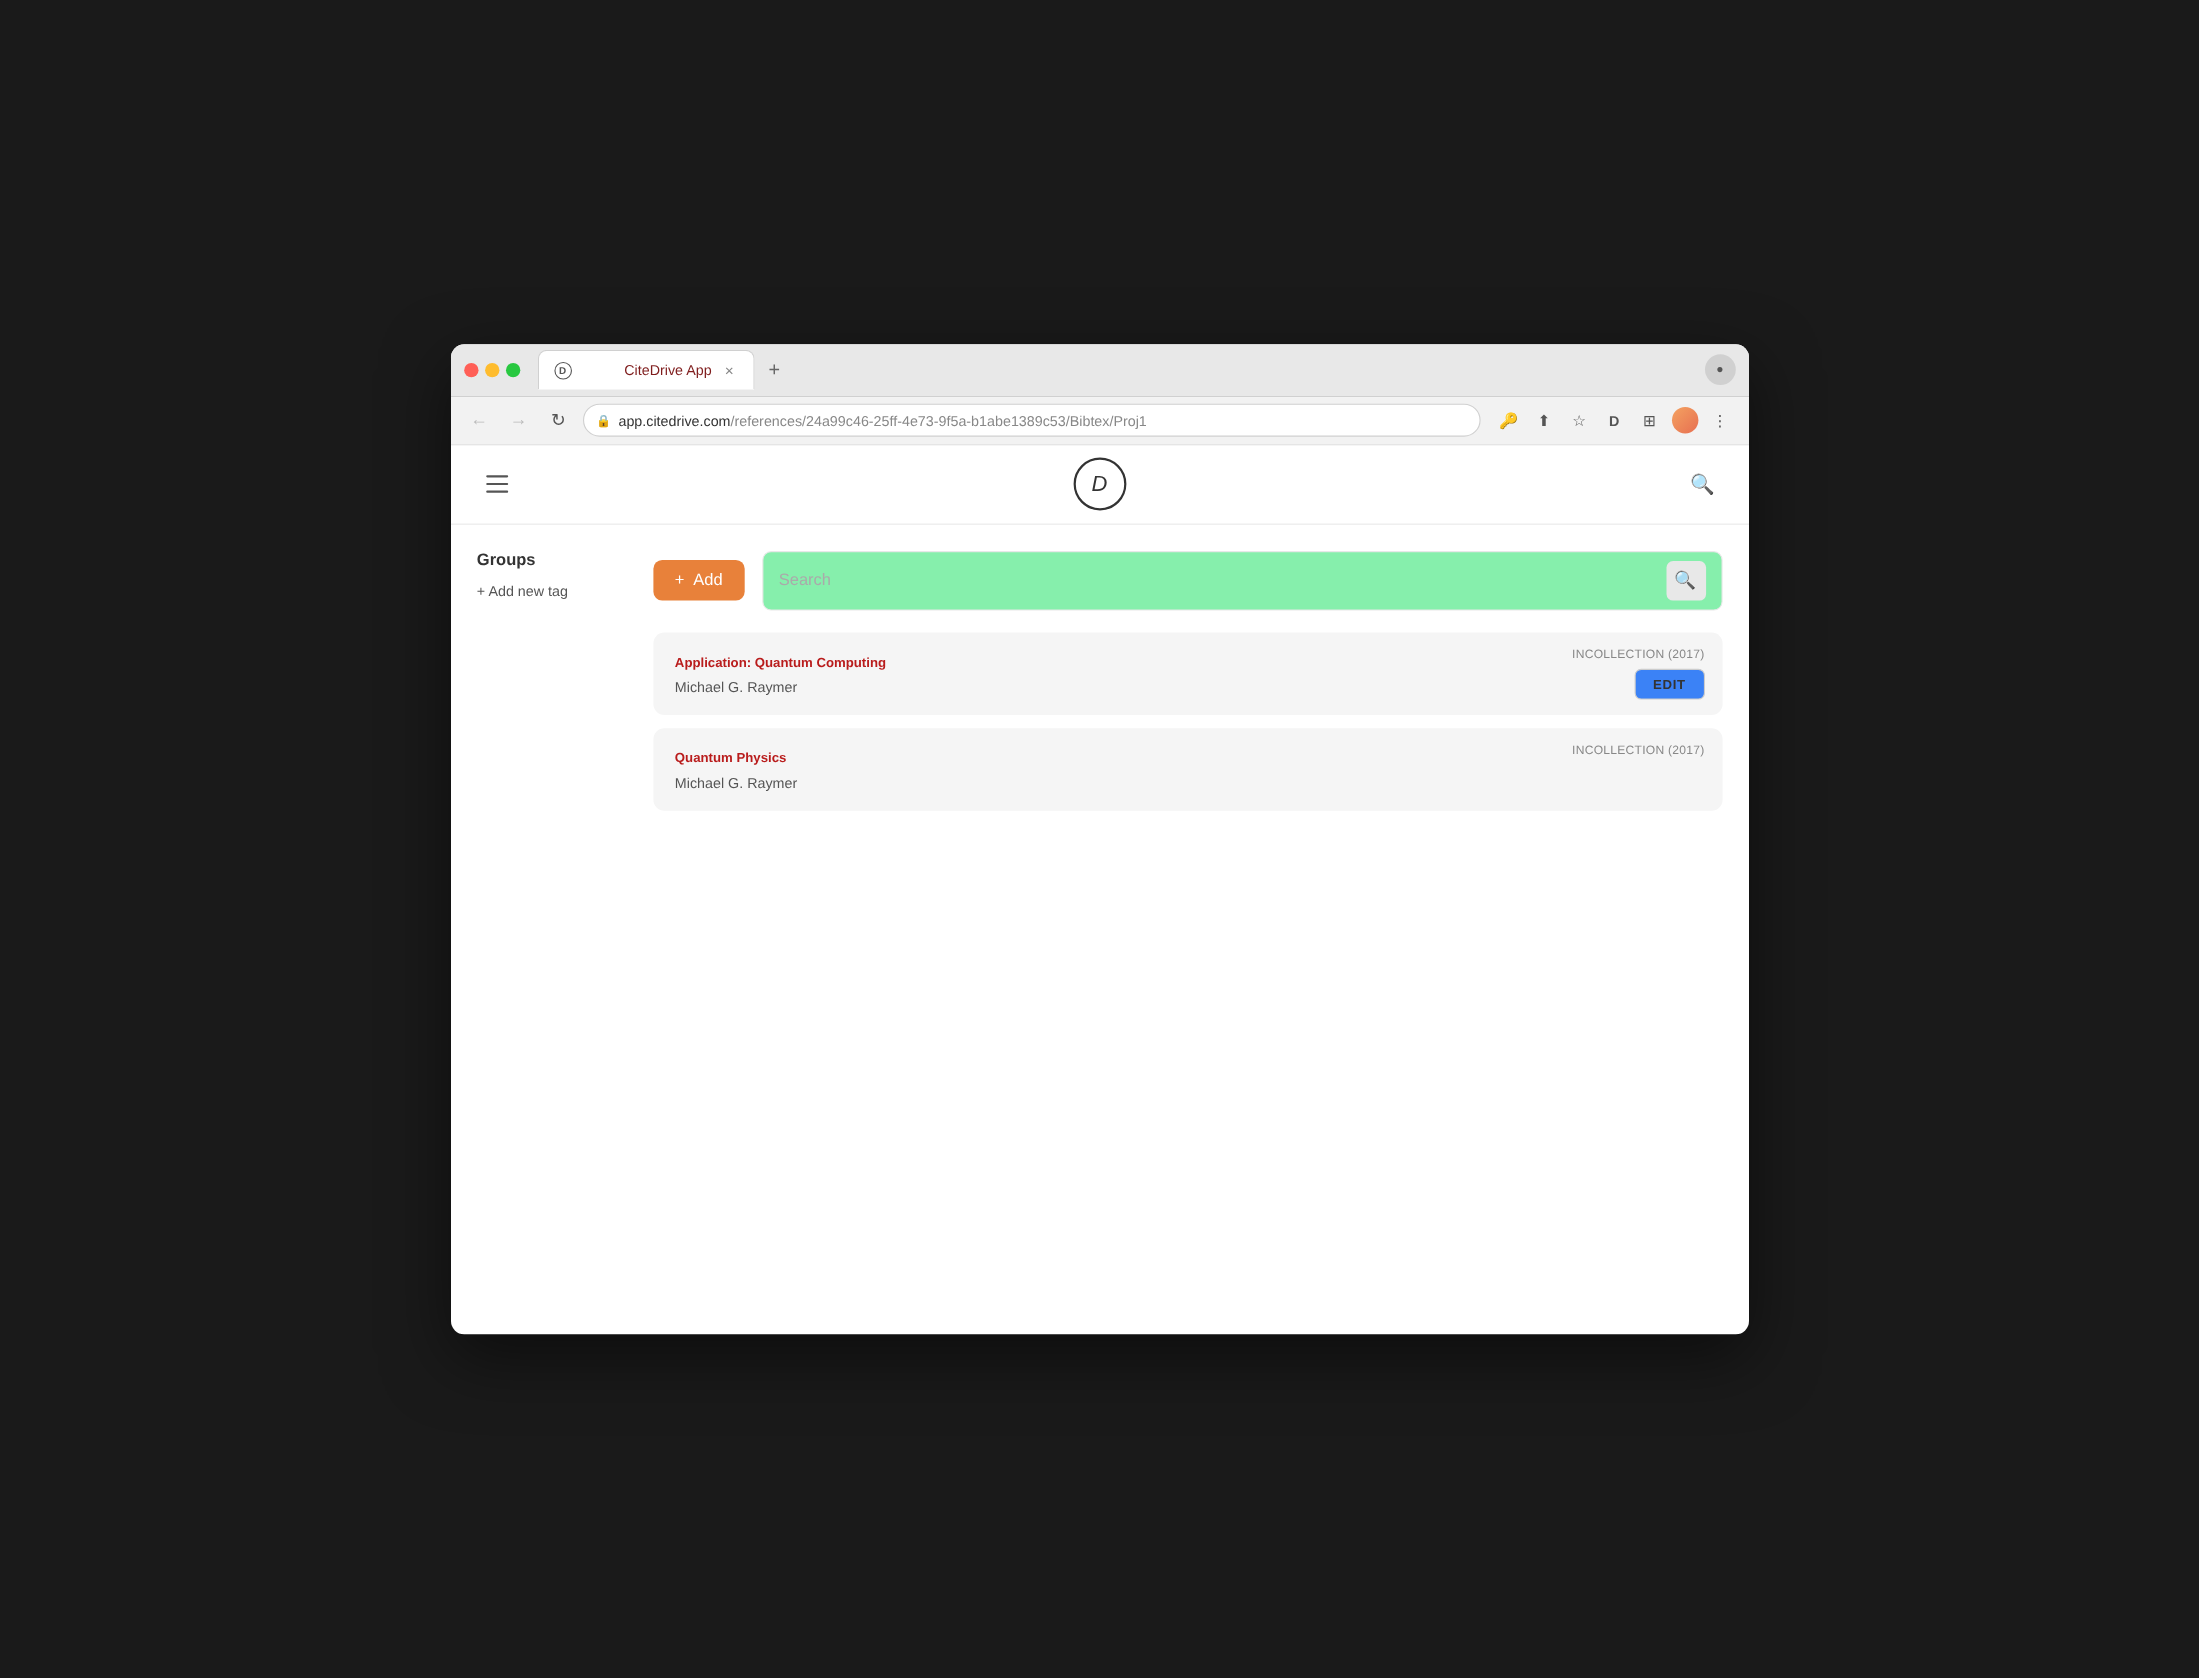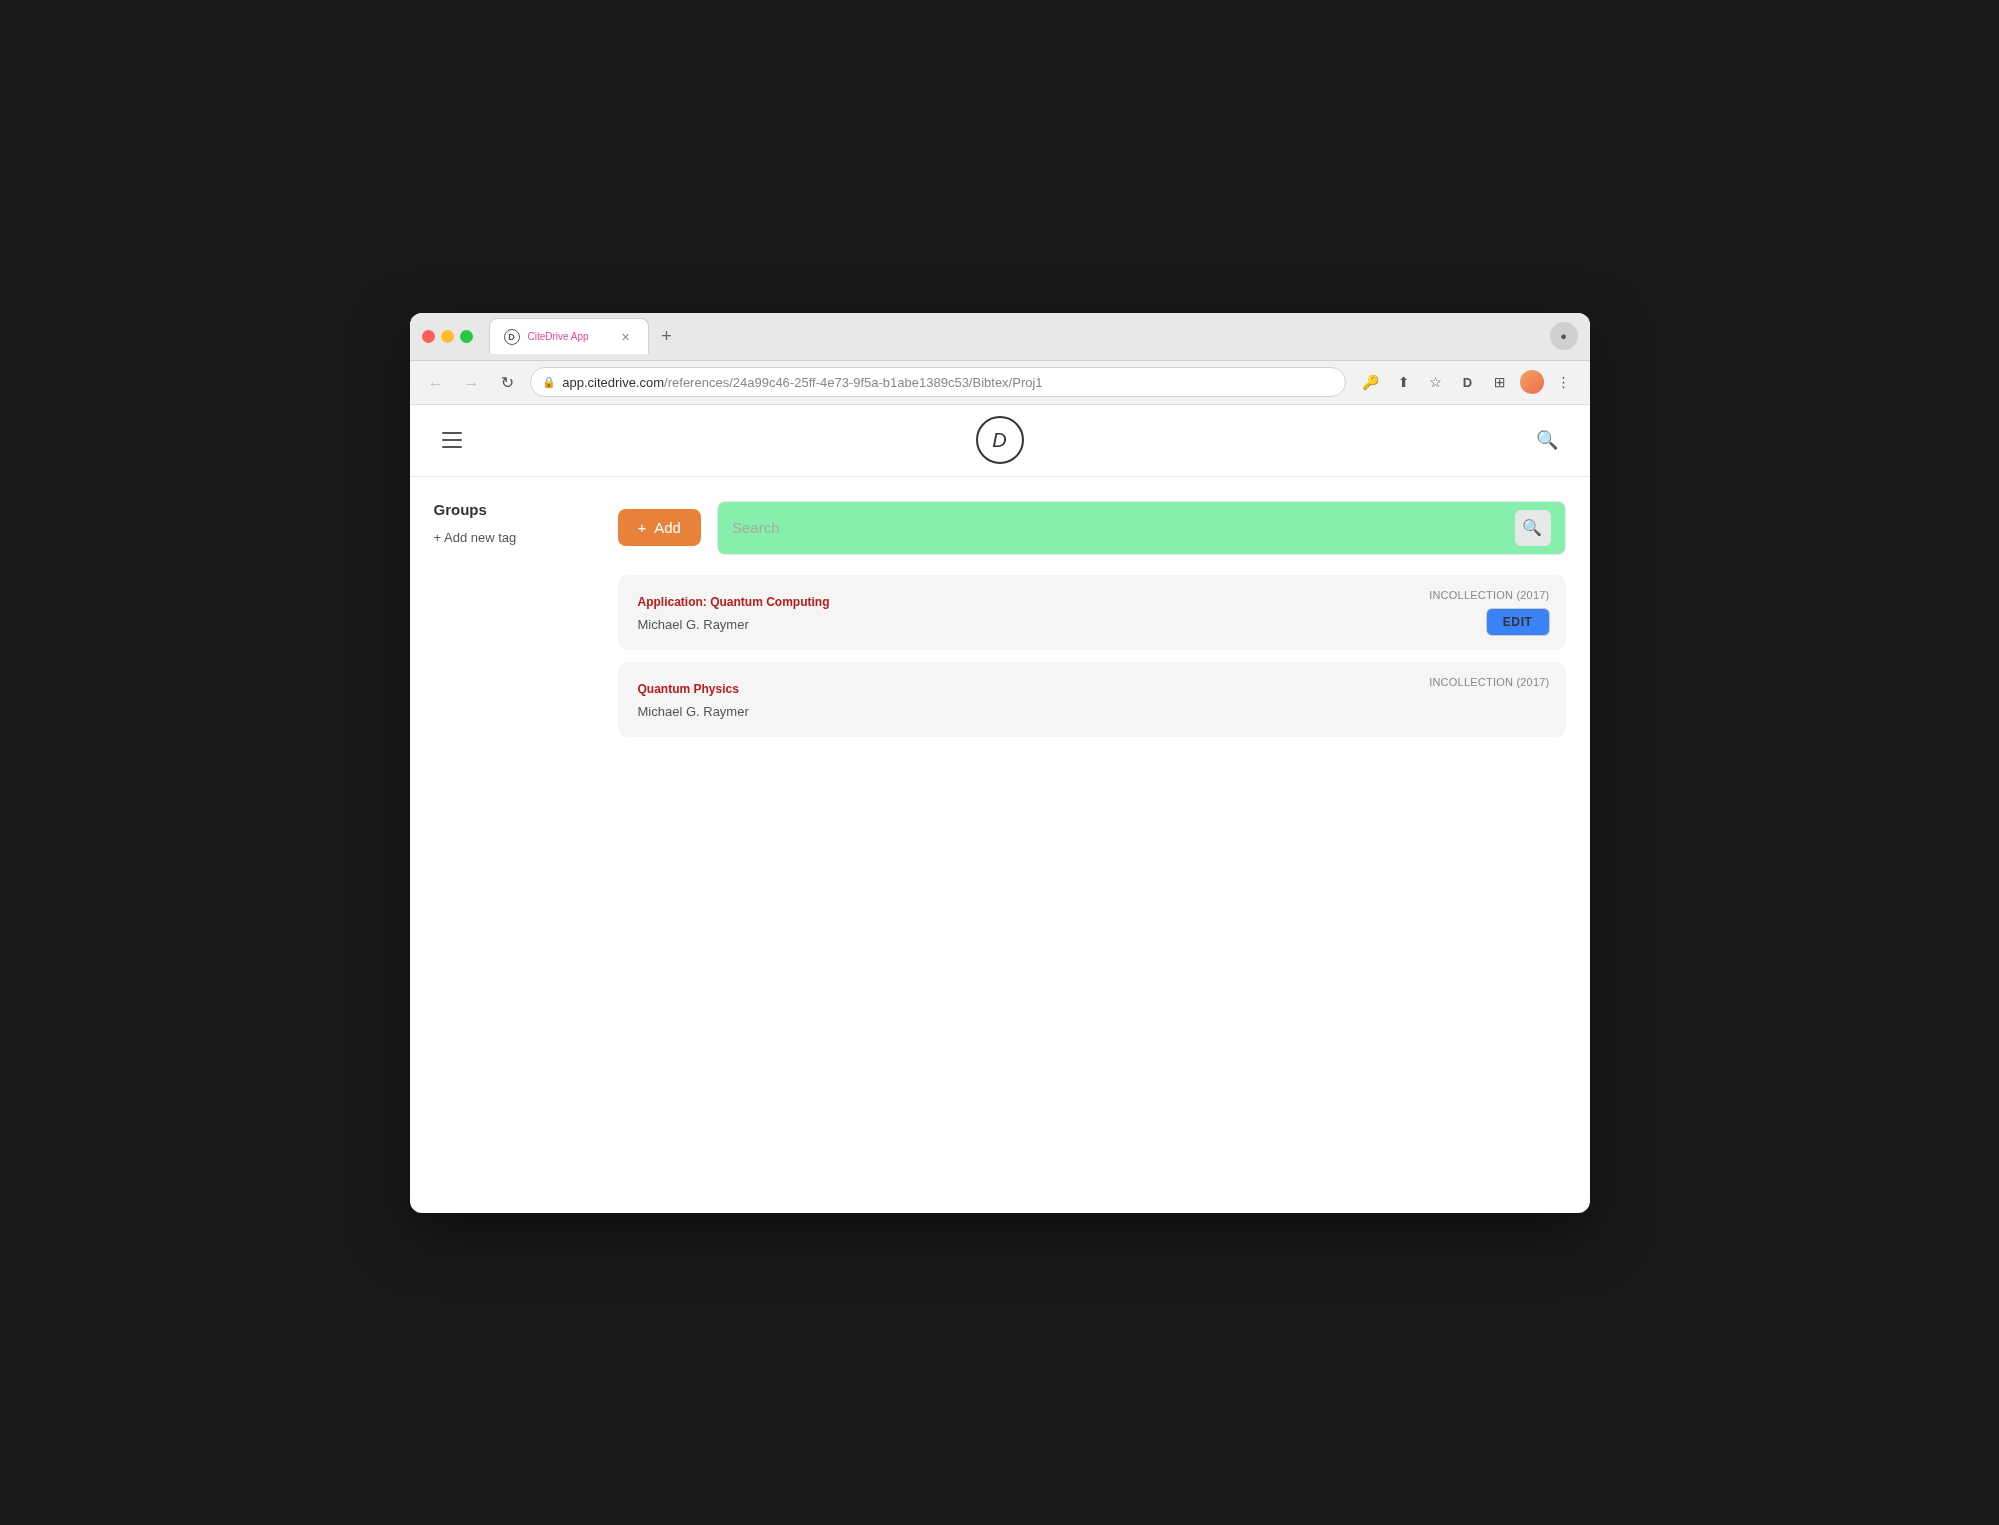--- a/index.html
+++ b/index.html
@@ -81,23 +81,24 @@
       display: flex;
       align-items: center;
       justify-content: center;
       font-size: 9px;
       font-weight: bold;
       color: #555;
       flex-shrink: 0;
     }
 
     .tab-title {
-      font-size: 10px;
-      color: #ec4899;
+      font-size: 13px;
+      color: #7f1d1d;
       flex: 1;
+      margin-left: 40px;
     }
 
     .tab-close {
       font-size: 14px;
       color: #888;
       cursor: pointer;
       width: 16px;
       height: 16px;
       display: flex;
       align-items: center;
@@ -281,21 +282,20 @@
       cursor: pointer;
       border-radius: 6px;
       font-size: 18px;
       color: #333;
     }
 
     
     .main-layout {
       display: flex;
       padding: 24px;
-      gap: 24px;
     }
 
     
     .sidebar {
       width: 160px;
       flex-shrink: 0;
     }
 
     .sidebar-groups-label {
       font-size: 15px;

